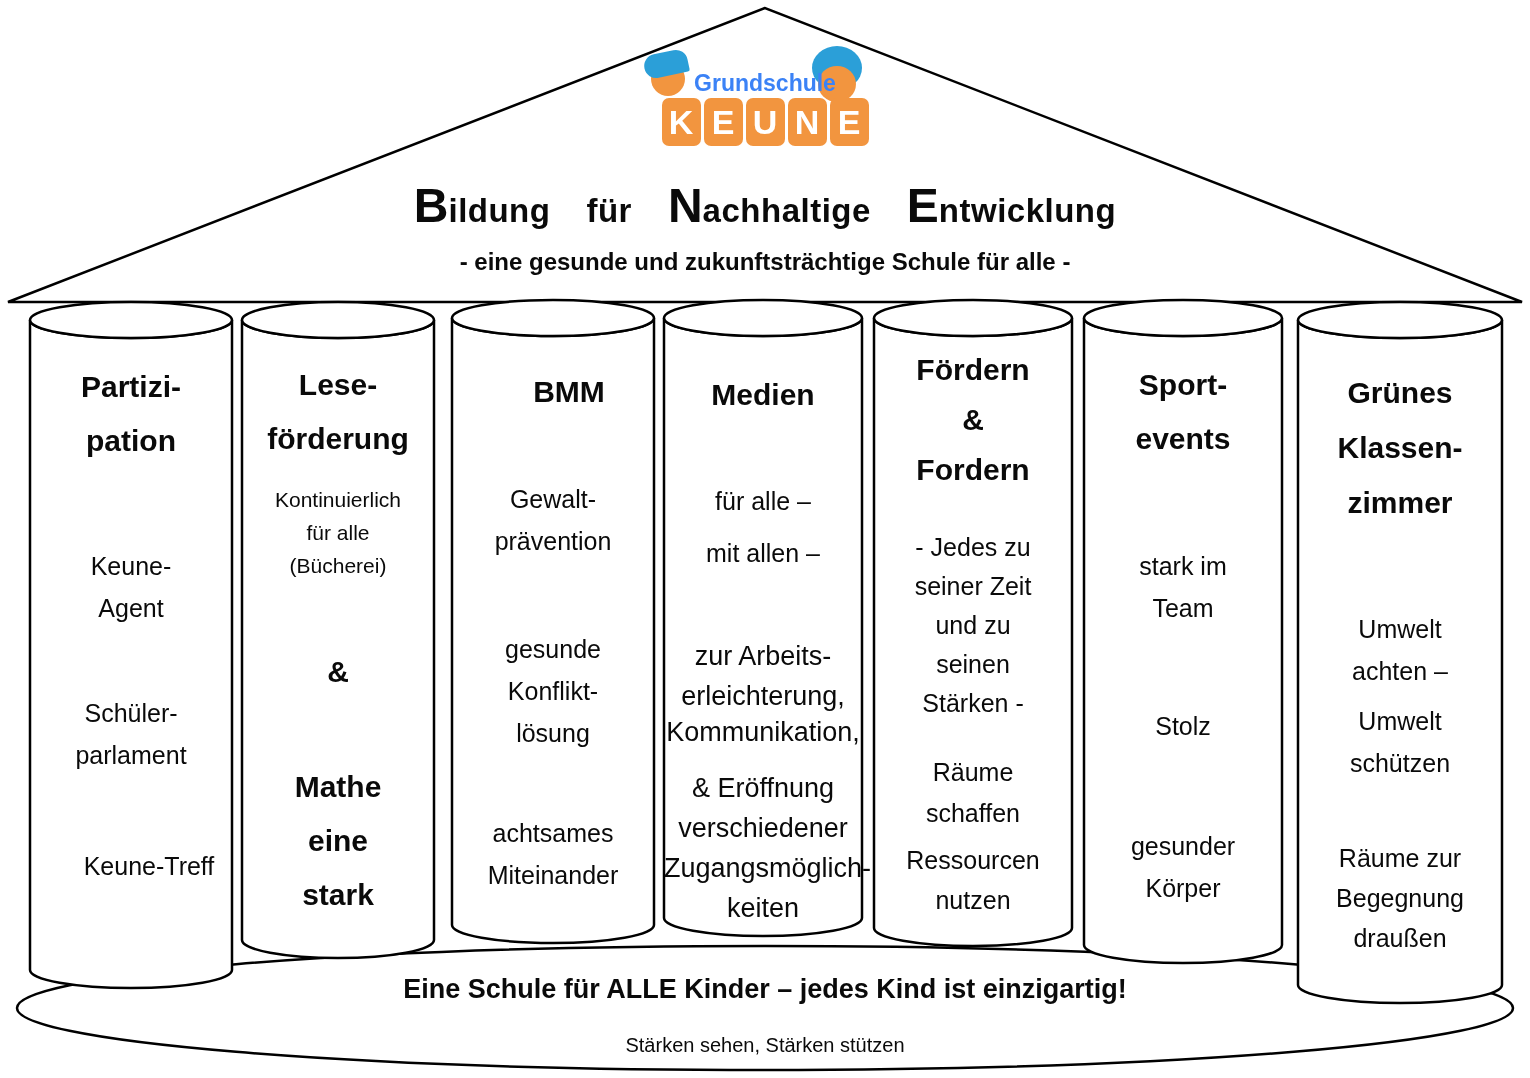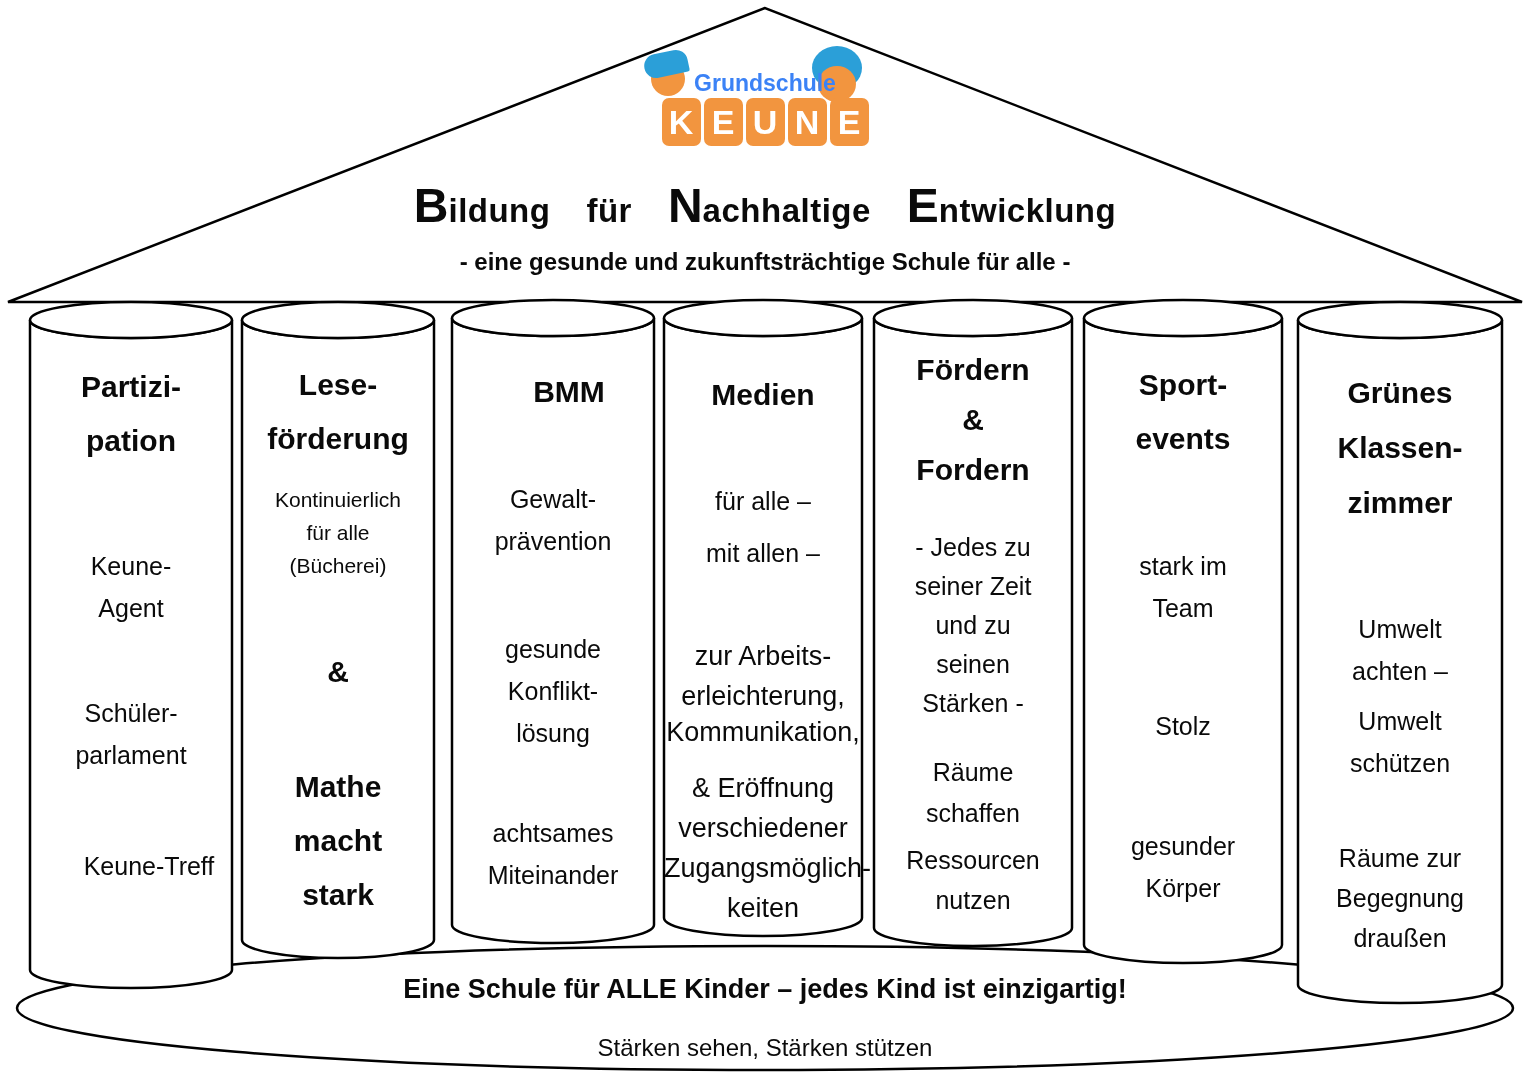--- a/index.html
+++ b/index.html
@@ -18,21 +18,21 @@
   
   #bne { left:0; top:178px; width:1530px; display:flex; justify-content:center;
          align-items:baseline; gap:36px; font-weight:700; }
   #bne .word { display:inline-flex; align-items:baseline; }
   #bne .big  { font-size:48px; }
   #bne .rest { font-size:33px; letter-spacing:0.5px; }
   #subtitle { left:0; top:248px; width:1530px; font-weight:700; font-size:24px; }
 
   
   #base-line1 { left:0; top:974px; width:1530px; font-weight:700; font-size:27px; }
-  #base-line2 { left:0; top:1034px; width:1530px; font-size:24px; }
+  #base-line2 { left:0; top:1034px; width:1530px; font-size:20px; }
 
   
   #grundschule { position:absolute; left:640px; top:70px; width:250px; text-align:center;
                  color:#3b82f6; font-weight:700; font-size:23px; z-index:3; }
   #keune-row { position:absolute; left:0; top:98px; width:1530px; display:flex;
                justify-content:center; gap:3px; z-index:2; }
   .keune-block { width:39px; height:48px; background:#f2953f; border-radius:7px;
                  color:#fff; font-weight:700; font-size:34px; display:flex;
                  align-items:center; justify-content:center; }
   .head { position:absolute; border-radius:50%; z-index:1; }
@@ -106,21 +106,21 @@
 parlament</div>
   <div class="txt pb" style="left:48px;width:202px;top:845px;">Keune-Treff</div>
 
   <div class="txt pt" style="left:242px;width:192px;top:358px;">Lese-
 förderung</div>
   <div class="txt ps" style="left:242px;width:192px;top:483px;font-size:21px;line-height:33px;">Kontinuierlich
 für alle
 (Bücherei)</div>
   <div class="txt pt" style="left:242px;width:192px;top:645px;">&amp;</div>
   <div class="txt pt" style="left:242px;width:192px;top:760px;">Mathe
-macht
+eine
 stark</div>
 
   <div class="txt pt" style="left:452px;width:202px;top:365px;padding-left:32px;">BMM</div>
   <div class="txt pb" style="left:452px;width:202px;top:478px;">Gewalt-
 prävention</div>
   <div class="txt pb" style="left:452px;width:202px;top:628px;">gesunde
 Konflikt-
 lösung</div>
   <div class="txt pb" style="left:452px;width:202px;top:812px;">achtsames
 Miteinander</div>

